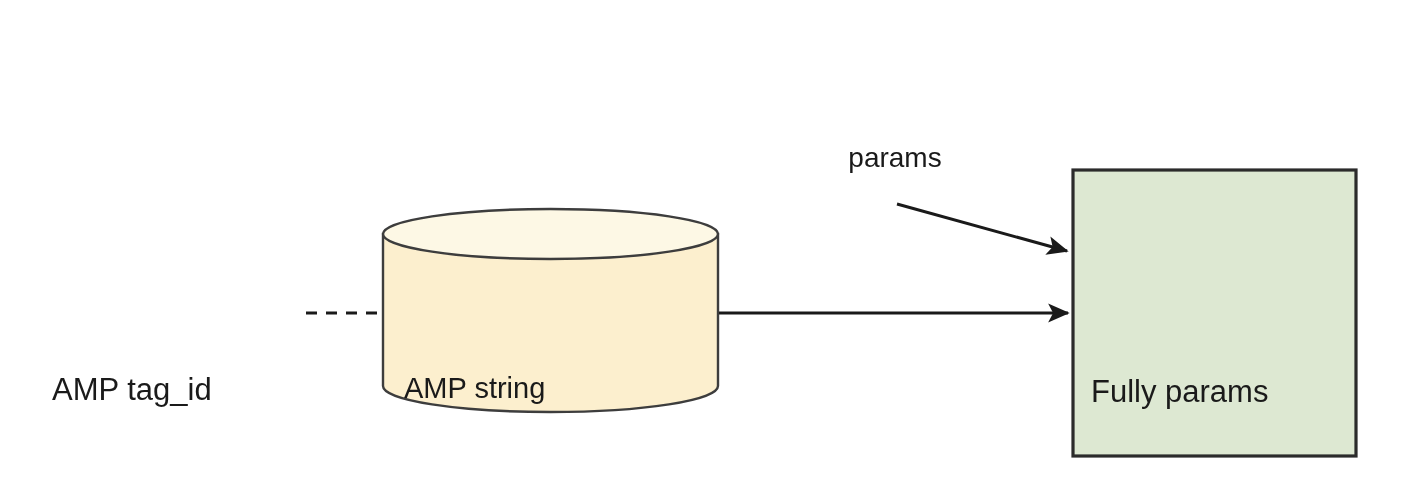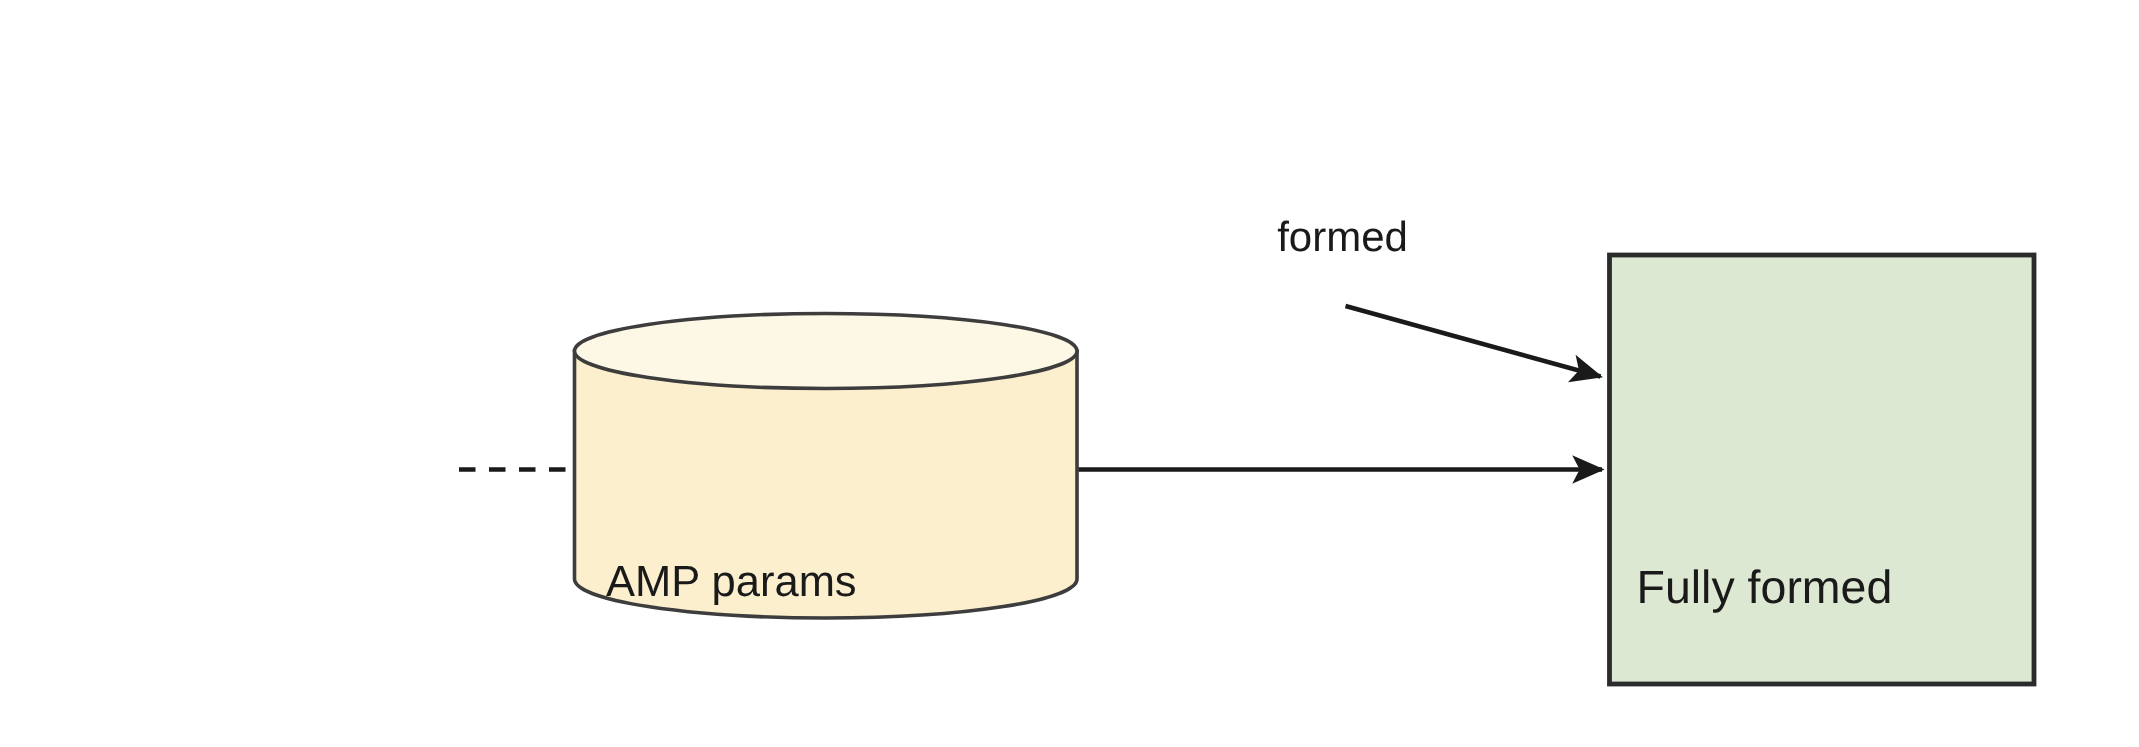--- a/index.html
+++ b/index.html
@@ -98,28 +98,31 @@
 
     <g>
       <line x1="719" y1="313" x2="1068" y2="313" stroke="#1a1a1a" stroke-width="3" marker-end="url(#arrow-solid)"></line>
     </g>
 
     <g>
       <line x1="897" y1="204" x2="1067" y2="251" stroke="#1a1a1a" stroke-width="3" marker-end="url(#arrow-solid)"></line>
     </g>
   </svg>
 
+  <div class="node-label" id="label-amp-tag-id">
+    <span class="txt-line">AMP tag_id</span>
+  </div>
 
   <div class="node-label" id="label-stored-request">
-    <span class="txt-line">AMP params</span>
+    <span class="txt-line">AMP string</span>
     
   </div>
 
   <div class="node-label" id="label-fully-formed-ortb">
-    <span class="txt-line">Fully formed</span>
+    <span class="txt-line">Fully params</span>
     
   </div>
 
   <div class="node-label" id="label-amp-query-params">
-    <span class="txt-line">formed</span>
+    <span class="txt-line">params</span>
   </div>
 
 </div>
 
 </body></html>

